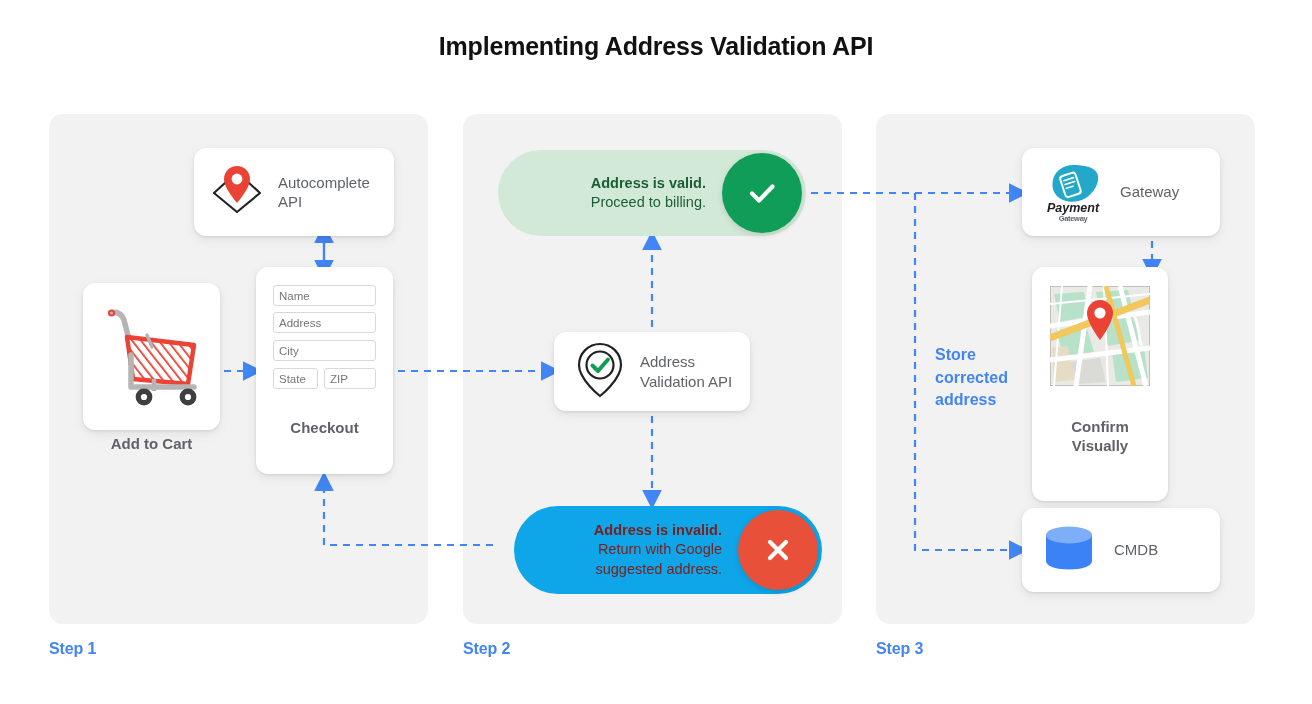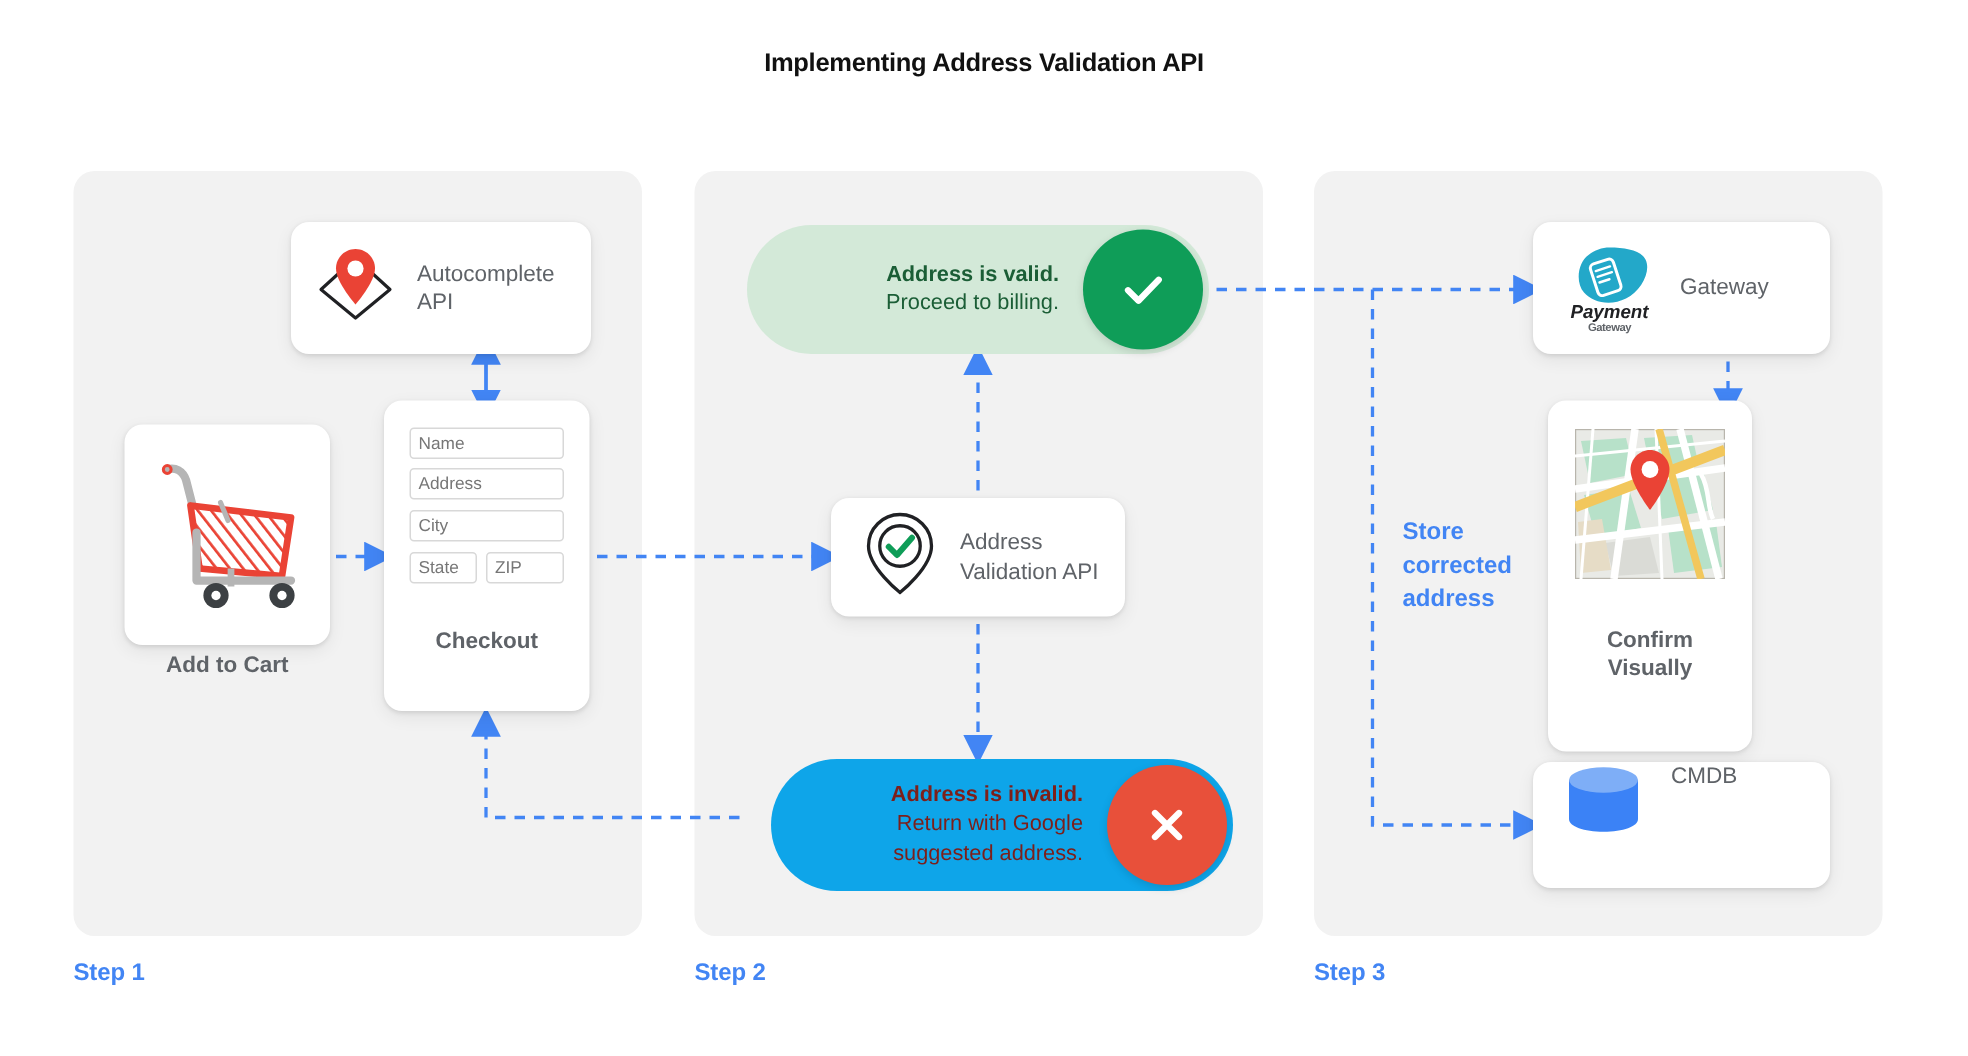--- a/index.html
+++ b/index.html
@@ -6,21 +6,21 @@
   body{
     width:1312px;height:704px;background:#ffffff;
     font-family:"Liberation Sans","DejaVu Sans",sans-serif;
     -webkit-font-smoothing:antialiased;
   }
   #stage{position:relative;width:1312px;height:704px;overflow:hidden;}
 
   
   .title{
     position:absolute;left:0;top:32px;width:1312px;text-align:center;
-    font-size:17px;font-weight:bold;color:#111111;letter-spacing:-0.2px;
+    font-size:25px;font-weight:bold;color:#111111;letter-spacing:-0.2px;
   }
 
   
   .panel{
     position:absolute;background:#f2f2f2;border-radius:14px;
   }
   #panel1{left:49px;top:114px;width:379px;height:510px;}
   #panel2{left:463px;top:114px;width:379px;height:510px;}
   #panel3{left:876px;top:114px;width:379px;height:510px;}
 
@@ -72,21 +72,21 @@
   #card-billing{left:1022px;top:148px;width:198px;height:88px;}
   #card-billing .inner{display:flex;align-items:center;height:100%;padding-left:18px;box-sizing:border-box;}
   #card-billing .card-label{margin-left:14px;}
 
   
   #card-confirm{left:1032px;top:267px;width:136px;height:234px;}
   #confirm-caption{top:151px;}
 
   
   #card-cmdb{left:1022px;top:508px;width:198px;height:84px;}
-  #card-cmdb .inner{display:flex;height:100%;padding-left:20px;box-sizing:border-box;}
+  #card-cmdb .inner{display:flex;align-items:center;height:100%;padding-left:20px;box-sizing:border-box;}
   #card-cmdb .card-label{margin-left:18px;}
 
   
   .pill{position:absolute;border-radius:48px;display:flex;align-items:center;}
   #pill-valid{left:498px;top:150px;width:308px;height:86px;background:#d3e9d8;}
   #pill-invalid{left:514px;top:506px;width:308px;height:88px;background:#0ea5e9;}
   .pill-text{
     flex:1;text-align:right;padding-right:16px;font-size:14.5px;line-height:1.32;
   }
   .pill-text .strong{font-weight:bold;display:block;}

